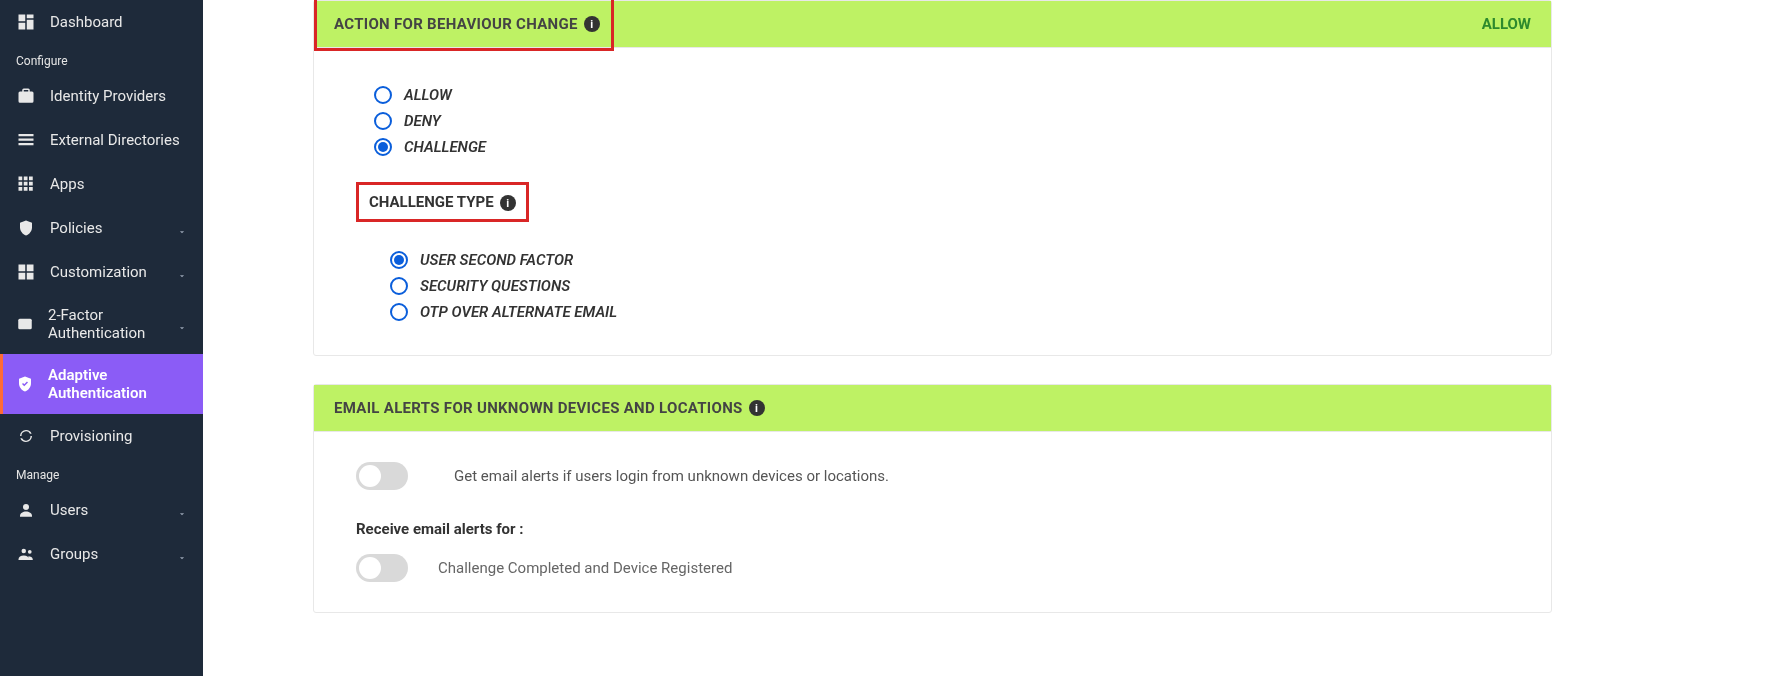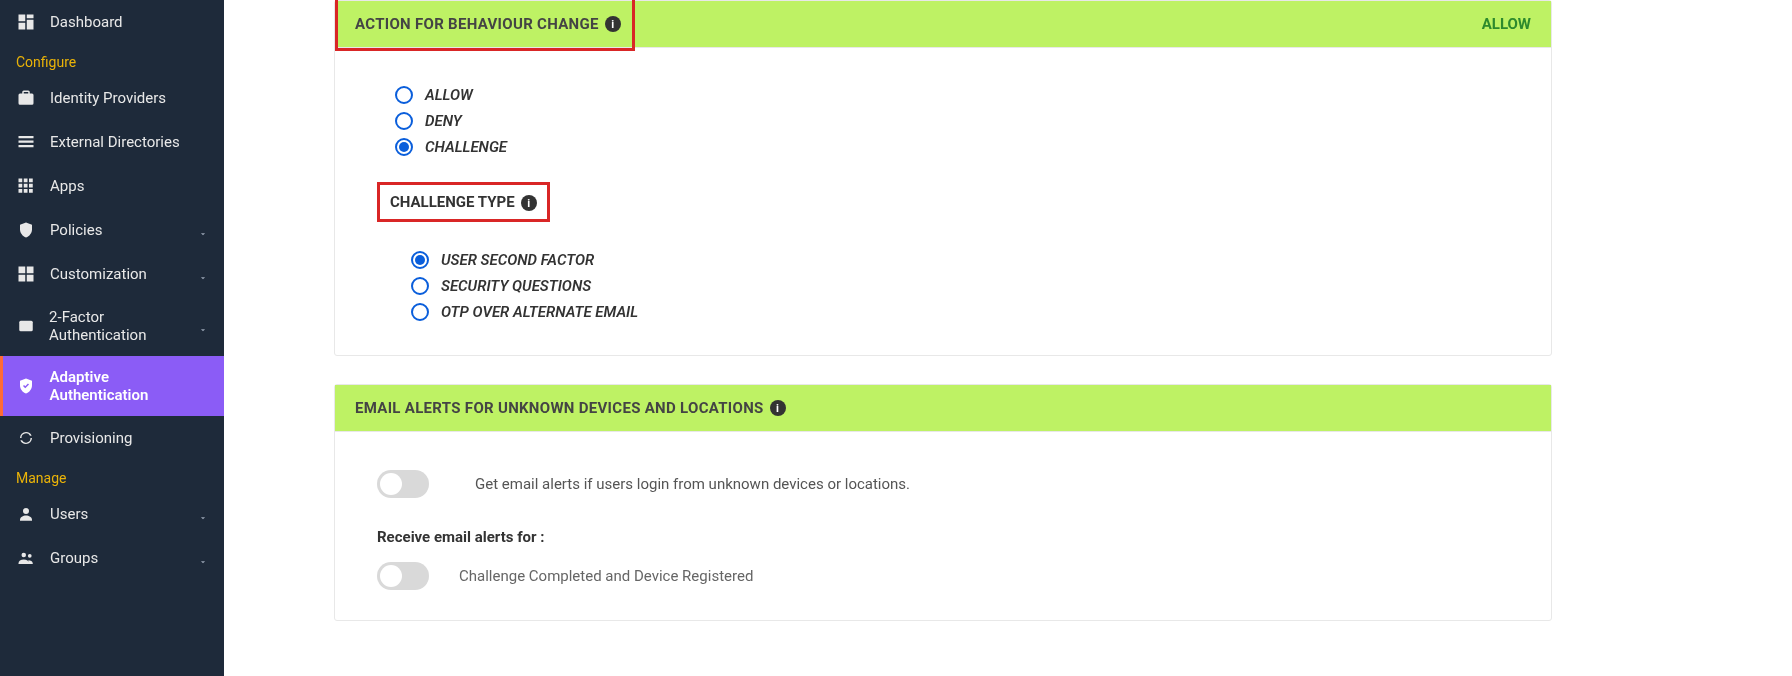--- a/index.html
+++ b/index.html
@@ -1,21 +1,21 @@
 <!DOCTYPE html>
 <html><head>
   <meta charset="utf-8">
   <style>
     * { margin: 0; padding: 0; box-sizing: border-box; font-family: -apple-system, BlinkMacSystemFont, "Segoe UI", Roboto, sans-serif; }
     body { display: flex; width: 1792px; height: 676px; background: #f5f5f5; overflow: hidden; }
 
-    .sidebar { width: 224px; background: #1e2a3a; color: #fff; display: flex; flex-direction: column; overflow-y: auto; }
+    .sidebar { width: 203px; background: #1e2a3a; color: #fff; display: flex; flex-direction: column; overflow-y: auto; }
     .sidebar-item { display: flex; align-items: center; padding: 12px 16px; font-size: 15px; color: #e8e8e8; cursor: pointer; }
     .sidebar-item.active { background: #8b5cf6; border-left: 3px solid #ff6b35; font-weight: 600; color: #fff; padding-left: 13px; }
-    .sidebar-section-label { padding: 10px 16px 6px; font-size: 14px; color: #eab308; }
+    .sidebar-section-label { padding: 10px 16px 6px; font-size: 12px; color: #e5e5e5; }
     .sidebar-icon { width: 20px; height: 20px; margin-right: 14px; display: flex; align-items: center; justify-content: center; }
     .sidebar-icon svg { width: 18px; height: 18px; fill: #e8e8e8; }
     .sidebar-item.active .sidebar-icon svg { fill: #fff; }
     .chev { margin-left: auto; width: 10px; height: 10px; }
     .chev svg { width: 10px; height: 10px; fill: #9aa5b5; }
 
     .main { flex: 1; padding: 0 20px 20px 0; overflow-y: auto; background: #fff; }
 
     .panel { margin-left: 110px; margin-right: 220px; border: 1px solid #e8e8e8; border-radius: 3px; background: #fff; }
     .panel-header { background: #bef264; border-bottom: 1px solid #e8e8e8; padding: 14px 20px; display: flex; align-items: center; }
@@ -33,21 +33,21 @@
     .radio-circle.checked::after { content: ''; width: 10px; height: 10px; background: #0a5edb; border-radius: 50%; }
     .radio-label { font-style: italic; font-weight: 600; color: #333; font-size: 15px; }
 
     .sub-heading { margin-top: 22px; margin-left: 12px; }
     .sub-heading .red-box { padding: 8px 10px; display: inline-flex; align-items: flex-end; gap: 6px; font-size: 15px; font-weight: 700; color: #333; }
 
     .sub-radio-group { margin-left: 46px; margin-top: 25px; }
 
     .panel2 { margin-top: 28px; }
 
-    .toggle-row { display: flex; align-items: center; gap: 46px; margin-left: 12px; margin-top: 18px; }
+    .toggle-row { display: flex; align-items: center; gap: 46px; margin-left: 12px; margin-top: 10px; }
     .toggle { width: 52px; height: 28px; background: #d9d9d9; border-radius: 14px; position: relative; cursor: pointer; }
     .toggle-knob { position: absolute; left: 3px; top: 3px; width: 22px; height: 22px; background: #fff; border-radius: 50%; }
     .toggle-text { color: #555; font-size: 15px; }
 
     .receive-heading { margin-left: 12px; margin-top: 30px; font-weight: 700; color: #333; font-size: 15px; }
 
     .toggle-row2 { display: flex; align-items: center; gap: 30px; margin-left: 12px; margin-top: 16px; }
     .toggle-row2 .toggle-text { color: #666; }
 
     

